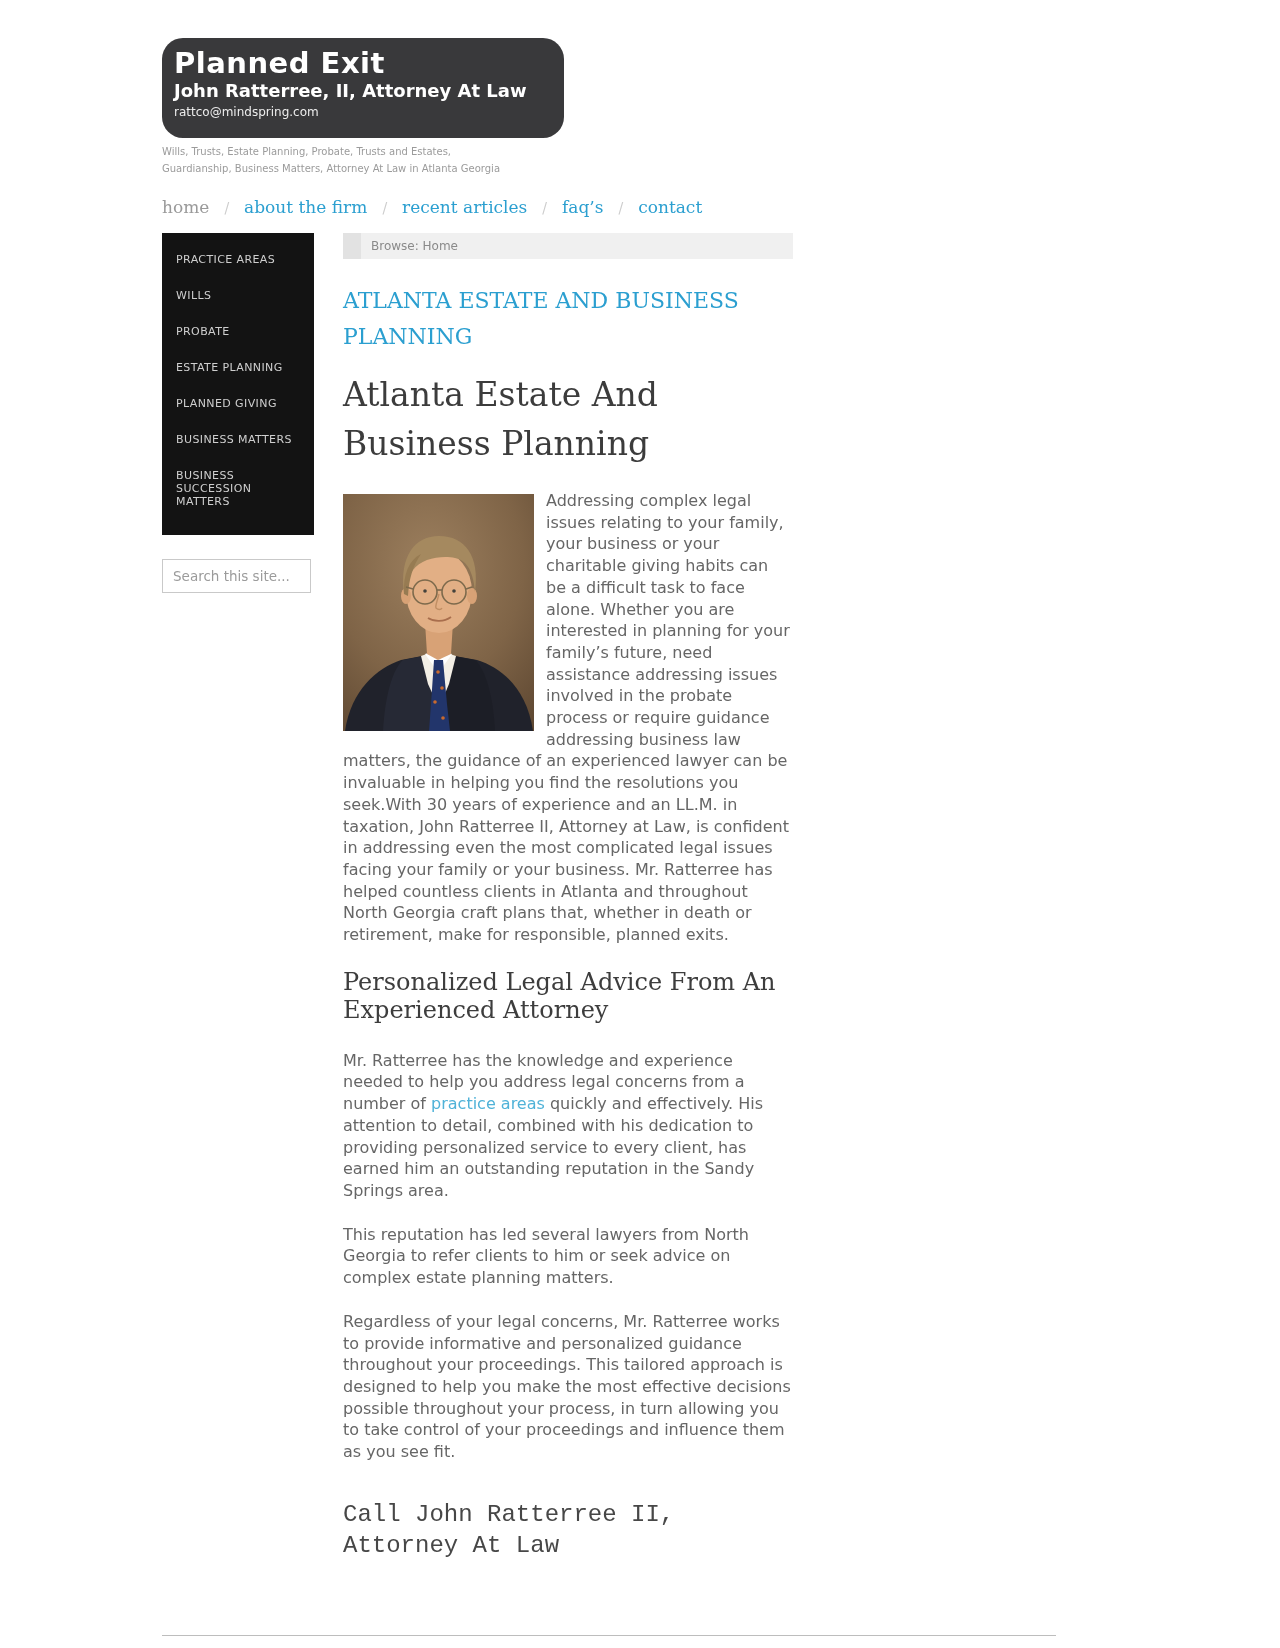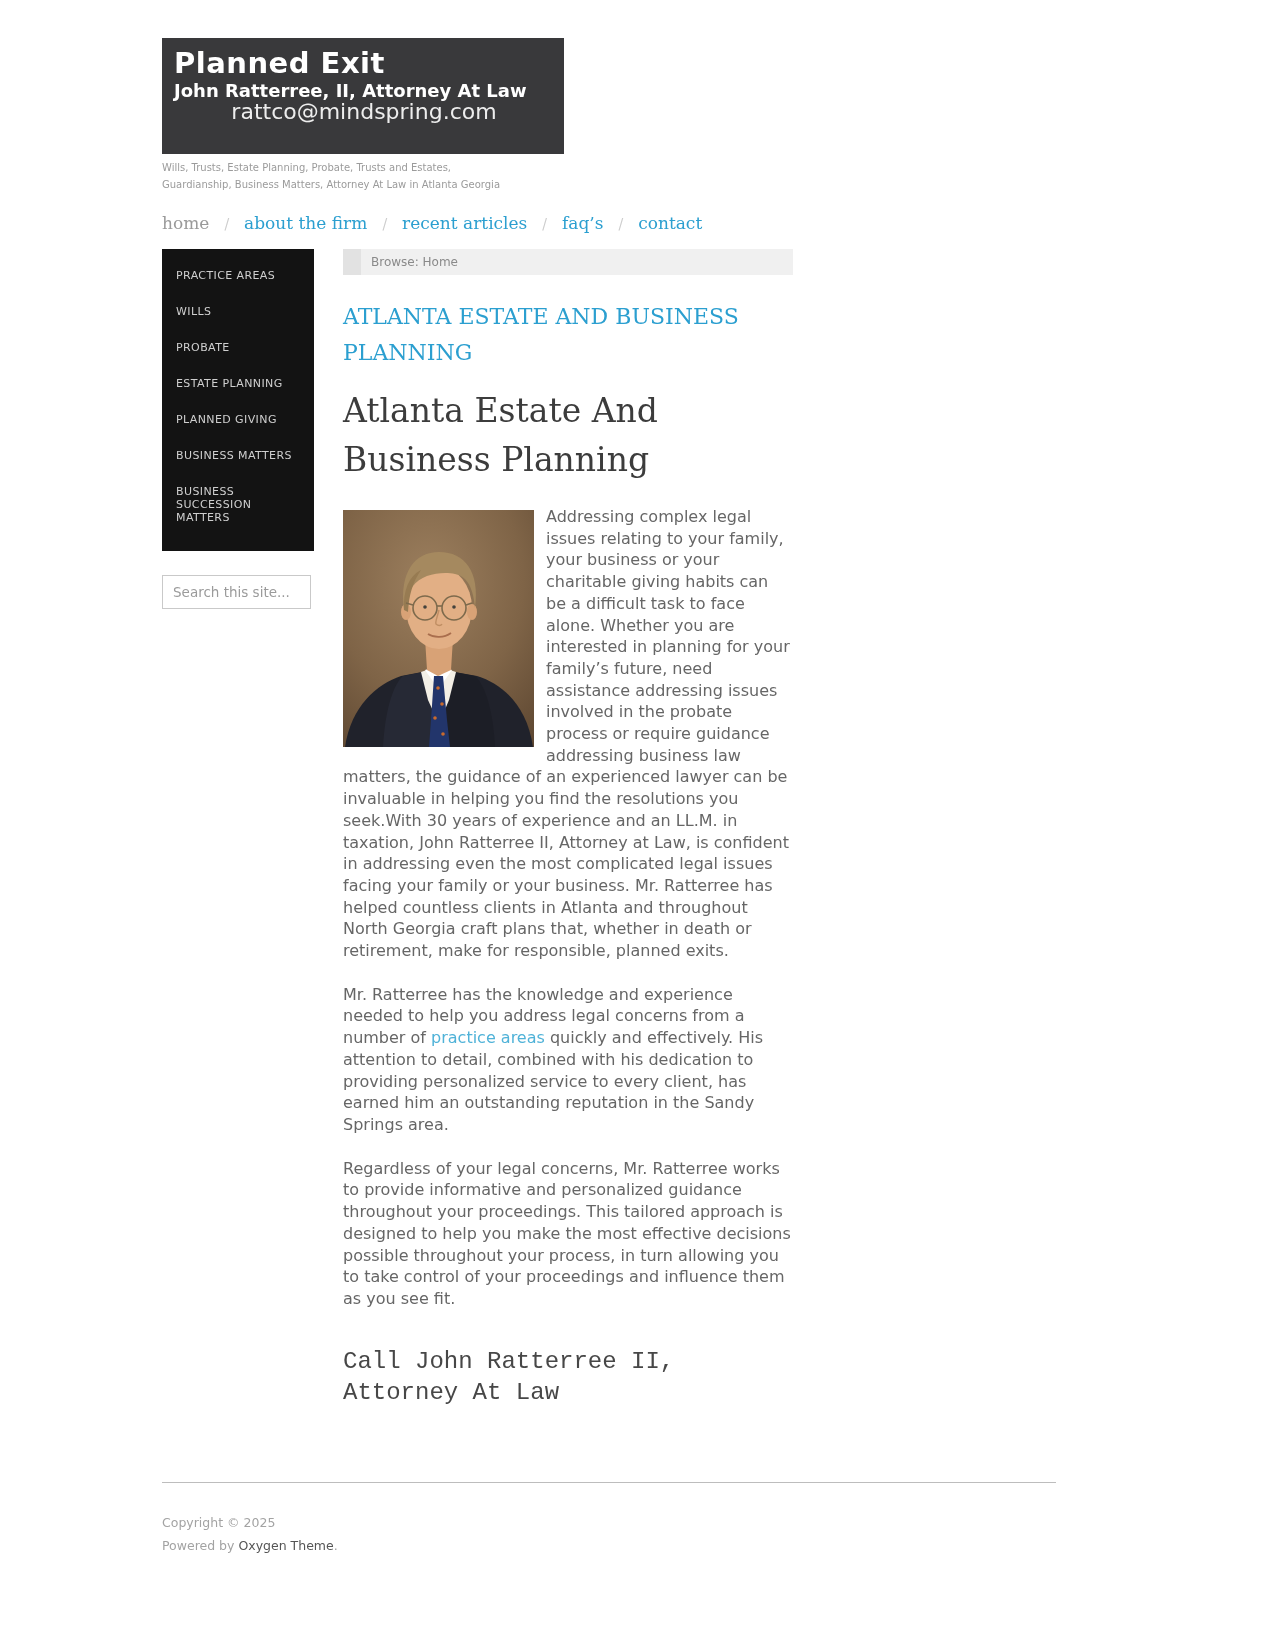--- a/index.html
+++ b/index.html
@@ -9,29 +9,30 @@
     min-height: 1648px;
     font-family: "DejaVu Sans", sans-serif;
     color: #666;
   }
   .container { padding-left: 162px; width: 1056px; }
 
   
   .logo-box {
     margin-top: 38px;
     width: 402px;
-    height: 116px;
+    height: 100px;
     background: #39393b;
     color: #fff;
     padding: 8px 10px 0 12px;
     overflow: hidden;
+    border-radius: 21px;
   }
   .site-title   { font-size: 29px; font-weight: bold; letter-spacing: .5px; line-height: 34px; }
   .site-sub     { font-size: 18px; font-weight: bold; line-height: 22px; }
-  .site-email   { font-size: 22px; font-weight: normal; color: #ededed; line-height: 20px; text-align: center; }
+  .site-email   { font-size: 12px; font-weight: normal; color: #ededed; line-height: 20px; }
   .site-phone   { font-size: 20px; font-weight: normal; line-height: 25px; }
 
   .tagline {
     width: 348px;
     margin-top: 5px;
     font-size: 10px;
     line-height: 17px;
     color: #9b9b9b;
   }
 
@@ -227,23 +228,25 @@
           <circle cx="82" cy="97" r="1.8" fill="#44423c"></circle>
           <circle cx="111" cy="97" r="1.8" fill="#44423c"></circle>
 
           <path d="M96,100 C94,108 92,112 93,114 C95,116 98,116 99,114" fill="none" stroke="#c08e63" stroke-width="1.4"></path>
 
           <path d="M85,124 C91,128 101,128 108,123" fill="none" stroke="#a96e4d" stroke-width="1.8"></path>
         </svg>
 
         <p>Addressing complex legal issues relating to your family, your business or your charitable giving habits can be a difficult task to face alone. Whether you are interested in planning for your family’s future, need assistance addressing issues involved in the probate process or require guidance addressing business law matters, the guidance of an experienced lawyer can be invaluable in helping you find the resolutions you seek.With 30 years of experience and an LL.M. in taxation, John Ratterree II, Attorney at Law, is confident in addressing even the most complicated legal issues facing your family or your business. Mr. Ratterree has helped countless clients in Atlanta and throughout North Georgia craft plans that, whether in death or retirement, make for responsible, planned exits.</p>
 
+        <h2 class="section-heading">Personalized Legal Advice From An Experienced Attorney</h2>
 
         <p><span>Mr. Ratterree has the knowledge and experience needed to help you address legal concerns from a number of </span><a class="inline-link">practice areas</a><span> quickly and effectively. His attention to detail, combined with his dedication to providing personalized service to every client, has earned him an outstanding reputation in the Sandy Springs area.</span></p>
 
+        <p>This reputation has led several lawyers from North Georgia to refer clients to him or seek advice on complex estate planning matters.</p>
 
         <p>Regardless of your legal concerns, Mr. Ratterree works to provide informative and personalized guidance throughout your proceedings. This tailored approach is designed to help you make the most effective decisions possible throughout your process, in turn allowing you to take control of your proceedings and influence them as you see fit.</p>
 
         <div class="call-heading">
           <div>Call John Ratterree II, Attorney At Law</div>
         </div>
 
       </div>
     </div>
   </div>

